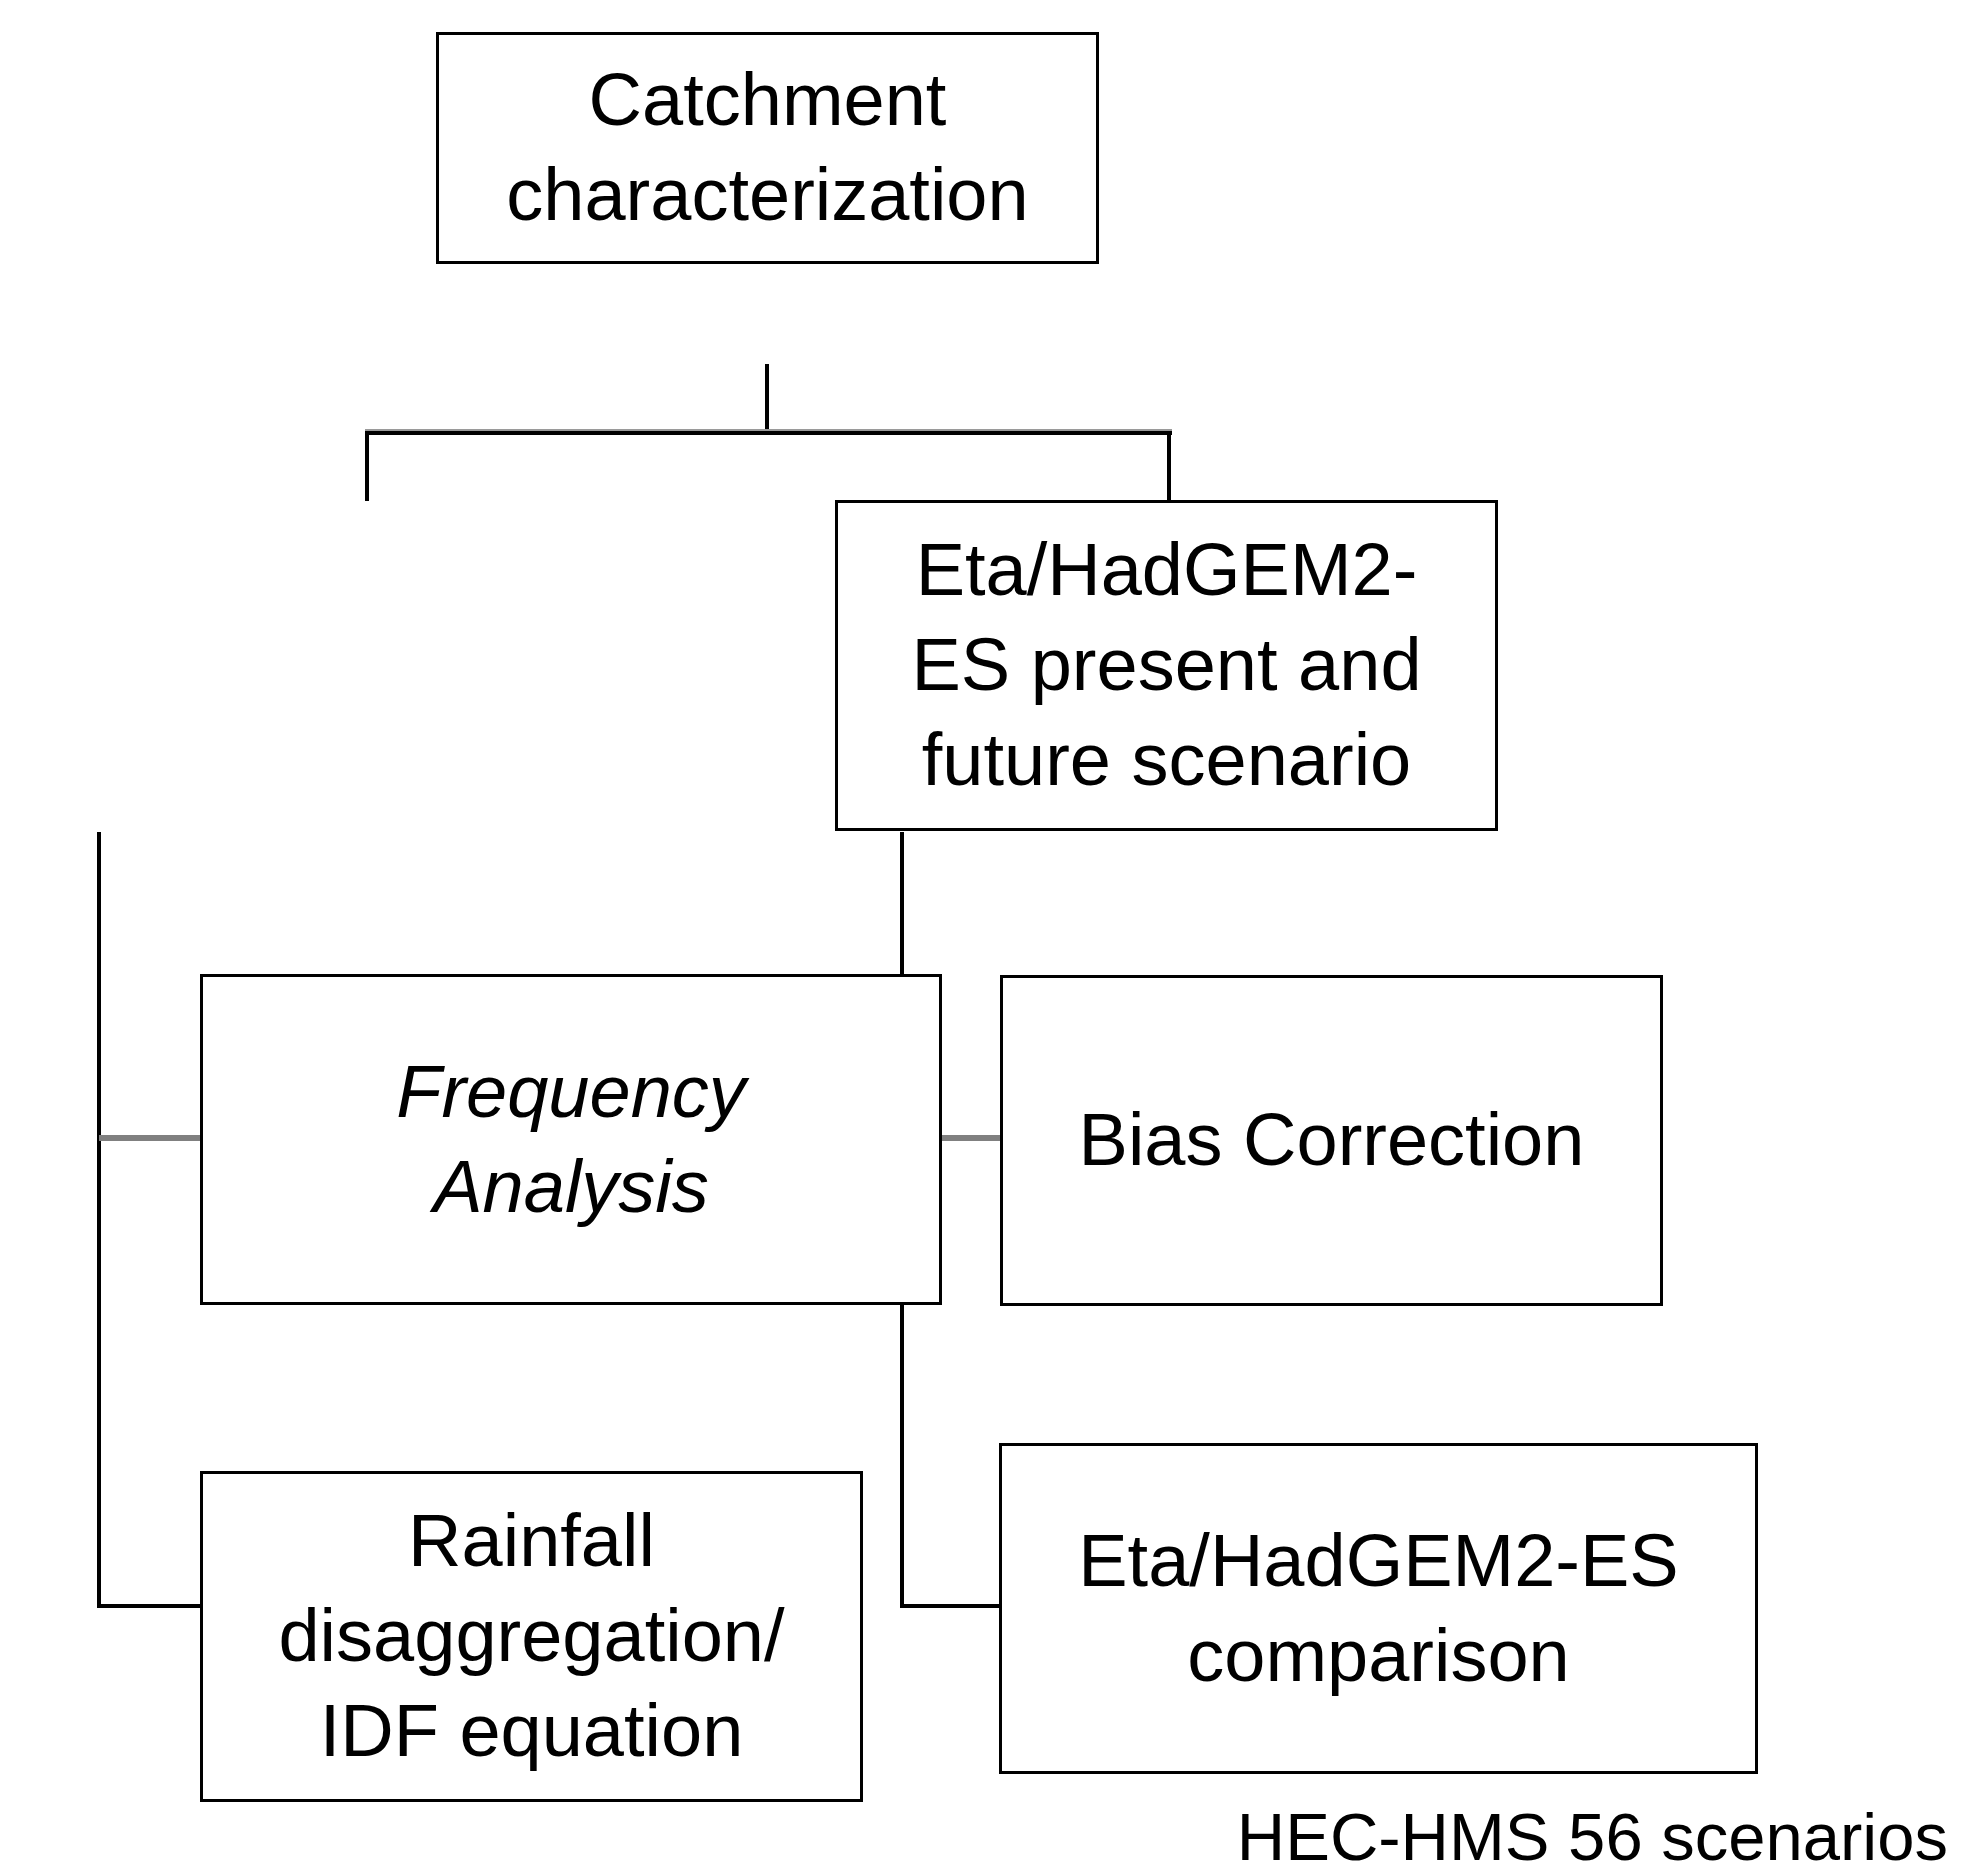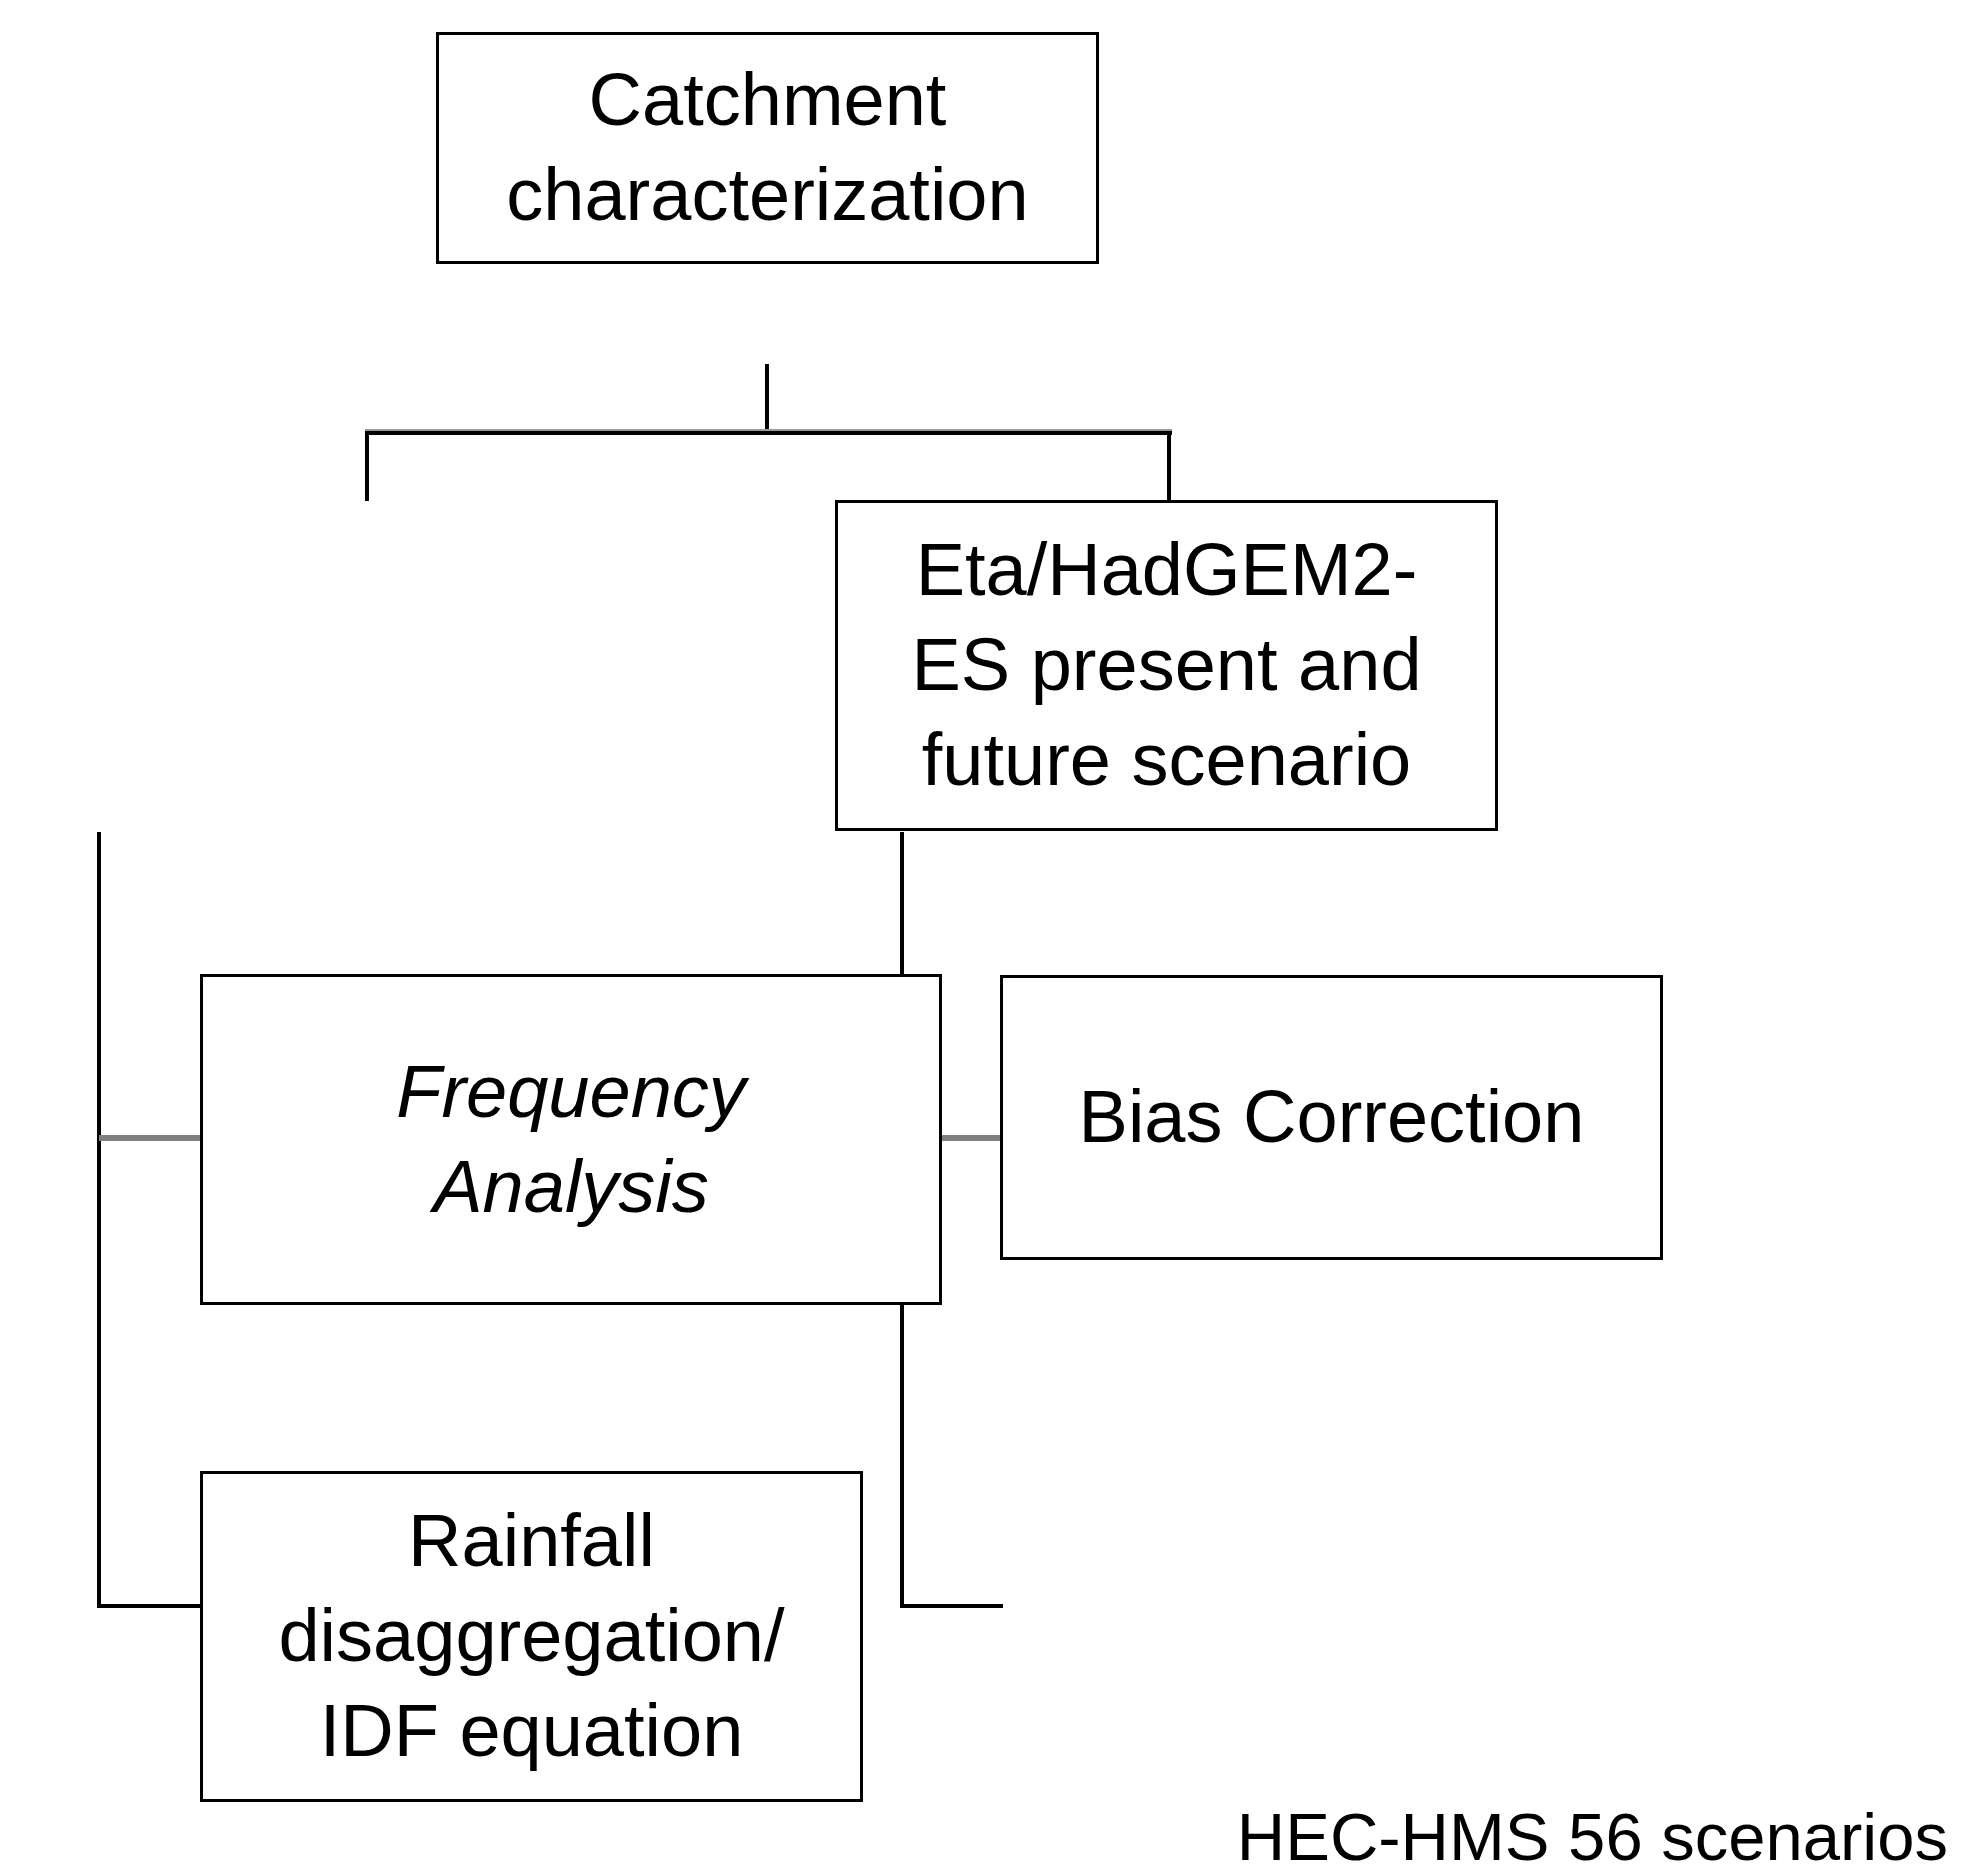--- a/index.html
+++ b/index.html
@@ -49,21 +49,21 @@
     text-align: right;
     color: #000000;
     white-space: nowrap;
   }
 
   
   #node-root        { left: 436px;  top: 31.5px;   width: 663px; height: 232px; }
   #node-observed    { left: 34px;   top: 500px;  width: 662px; height: 331px; }
   #node-eta         { left: 835px;  top: 500px;  width: 663px; height: 331px; }
   #node-frequency   { left: 200px;  top: 974px; width: 742px; height: 331px; font-style: italic; }
-  #node-bias        { left: 1000px; top: 975px; width: 663px; height: 285px; text-align: right; }
+  #node-bias        { left: 1000px; top: 975px; width: 663px; height: 331px; text-align: right; }
   #node-rainfall    { left: 200px;  top: 1443px; width: 663px; height: 331px; margin-top: 28px; }
   #node-comparison  { left: 999px; top: 1443px; width: 759px; height: 331px; }
 
   
   #c-root-stem        { left: 765px;  top: 364px;  width: 3.6px;   height: 70px; }
   #c-root-horizontal  { left: 365px;  top: 429px;  width: 807px; height: 6.3px; }
   #c-drop-observed    { left: 365px;  top: 434px;  width: 3.6px;   height: 67px; }
   #c-drop-eta         { left: 1167px; top: 434px;  width: 3.6px;   height: 67px; }
   #c-observed-trunk   { left: 97px;  top: 832px;  width: 3.6px;   height: 776px; }
   #c-frequency-stub   { left: 99px;  top: 1135px; width: 103px; height: 6.3px; }
@@ -98,17 +98,19 @@
 
   <div class="node" id="node-frequency">Frequency
 Analysis</div>
 
   <div class="node" id="node-bias">Bias Correction</div>
 
   <div class="node" id="node-rainfall">Rainfall
 disaggregation/
 IDF equation</div>
 
+  <div class="node" id="node-comparison">Eta/HadGEM2-ES
+comparison</div>
 
   <div id="caption">HEC-HMS 56 scenarios</div>
 
 </div>
 
 
 </body></html>

